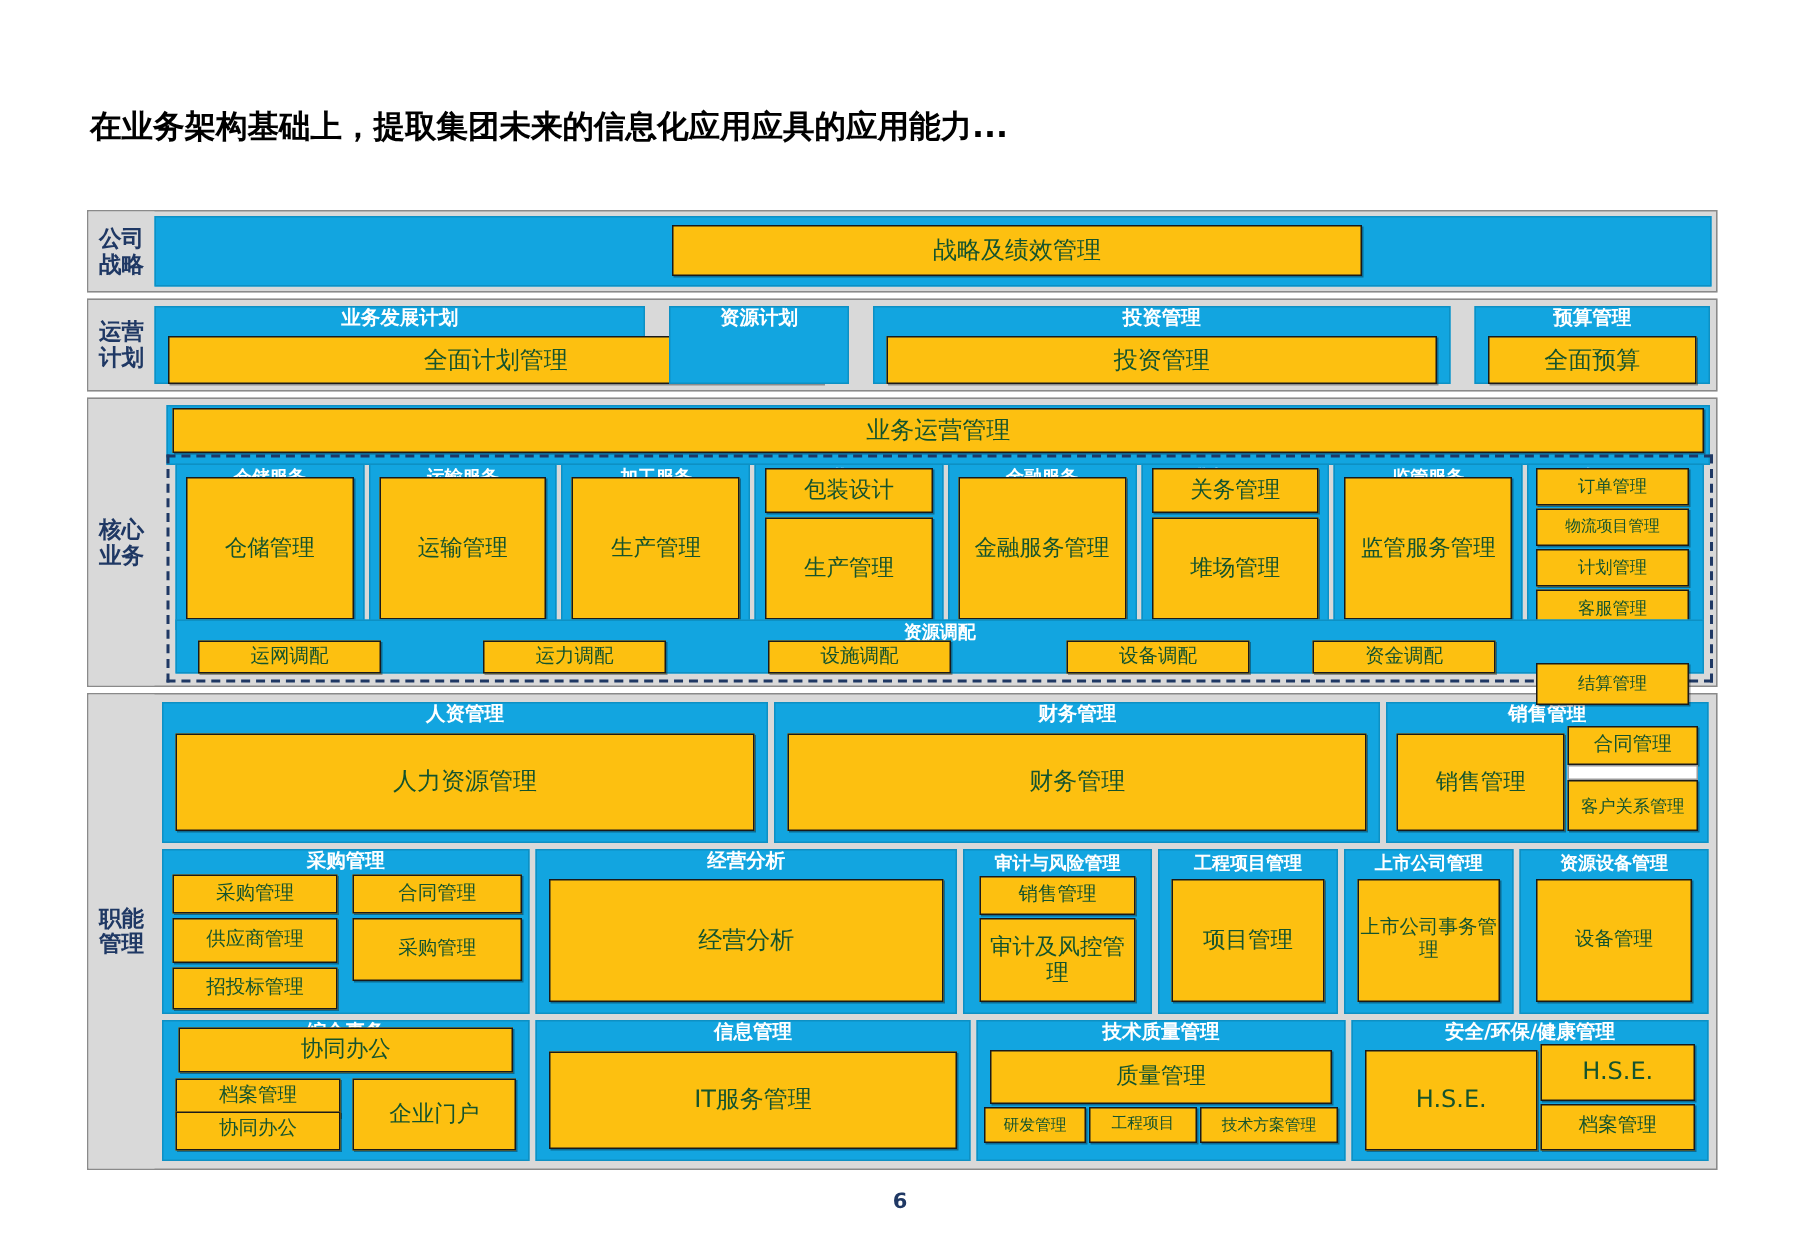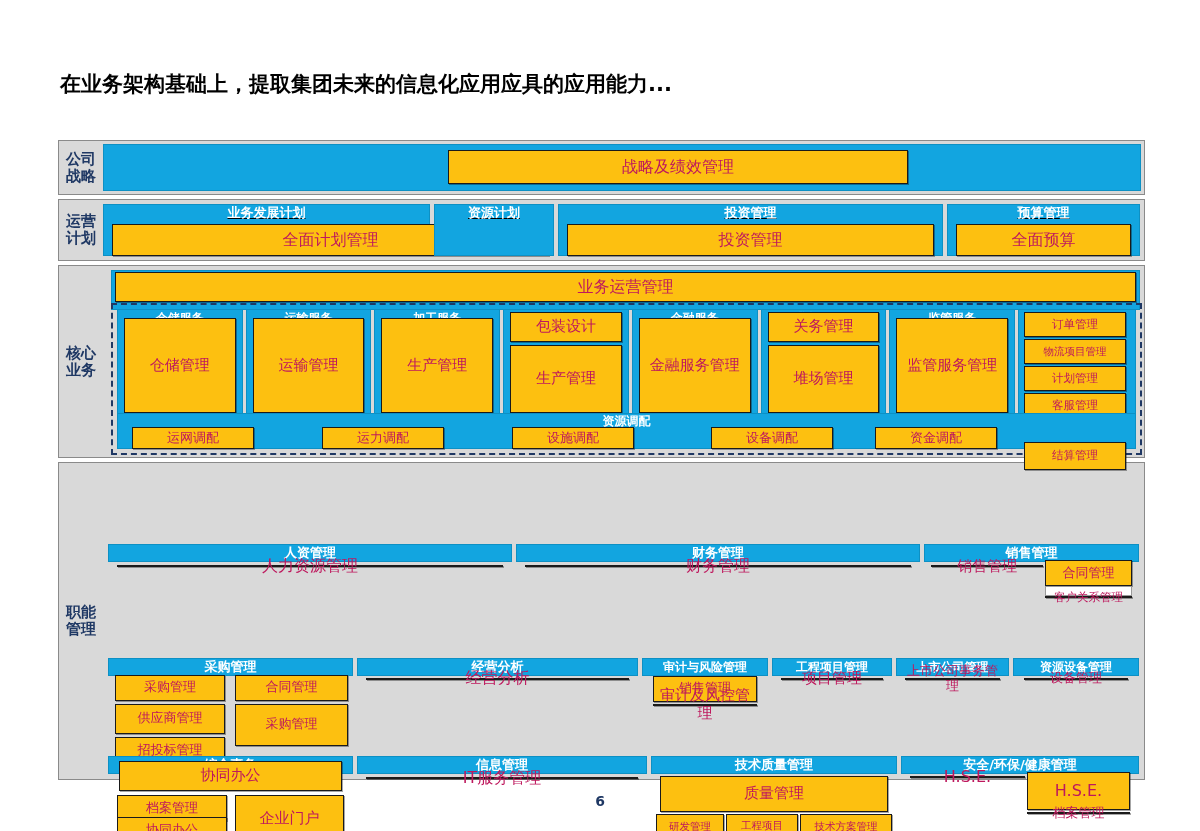--- a/index.html
+++ b/index.html
@@ -39,56 +39,56 @@
   }
   .grp-title{
     color:#ffffff;font-weight:bold;font-size:13px;text-align:center;
     line-height:16px;height:16px;overflow:hidden;white-space:nowrap;
   }
   .grp-title.sm{font-size:12px;}
 
   
   .app{
     background:#FDC010;border:1px solid #1a1a1a;box-sizing:border-box;
-    color:#be185d;font-size:15px;display:flex;align-items:center;
+    color:#14532d;font-size:15px;display:flex;align-items:center;
     justify-content:center;text-align:center;line-height:1.15;
     box-shadow:1px 1px 0 rgba(0,0,0,.35);
   }
   .app.sm{font-size:13px;}
   .app.xs{font-size:11.5px;}
   .app.xxs{font-size:10.5px;}
   .app.big{font-size:16px;}
 
   .white-strip{background:#ffffff;border:1px solid #9a9a9a;box-sizing:border-box;}
 
   
   #band-strategy{height:55px;}
   #band-strategy .band-body{padding:3px 3px 3px 0;}
   .blue-full{position:absolute;left:0;top:3px;right:3px;bottom:3px;background:#12A5E0;border:1px solid #0d90c4;box-sizing:border-box;}
 
   
   #band-ops{height:62px;}
-  .ops-row{display:flex;height:100%;gap:4px;text-decoration:underline;}
+  .ops-row{display:flex;height:100%;gap:16px;}
   .ops-col{position:relative;}
 
   
   #band-core{height:193px;}
   .core-top{position:relative;height:34px;margin:0 0 3px 8px;}
   .core-dashed{
     position:absolute;left:8px;right:2px;top:37px;bottom:2px;
     border:2px dashed #1f3864;box-sizing:border-box;padding:2px;
   }
   .core-inner{position:absolute;left:4px;right:4px;top:4px;bottom:4px;}
   .core-cols{display:flex;gap:3px;height:111px;}
   .core-res{position:absolute;left:0;right:0;bottom:0;height:36px;background:#12A5E0;border:1px solid #0d90c4;box-sizing:border-box;}
 
   
   #band-func{height:318px;}
   .func-rows{display:flex;flex-direction:column;gap:4px;height:100%;}
-  .func-row{display:flex;gap:4px;align-items:flex-end;}
+  .func-row{display:flex;gap:4px;}
   .func-row.r1{height:95px;}
   .func-row.r2{height:110px;}
   .func-row.r3{height:95px;}
 
   .pagenum{
     position:absolute;left:0;right:0;top:793px;text-align:center;
     color:#1f3864;font-size:14px;font-weight:bold;
   }
 </style>
 </head>

